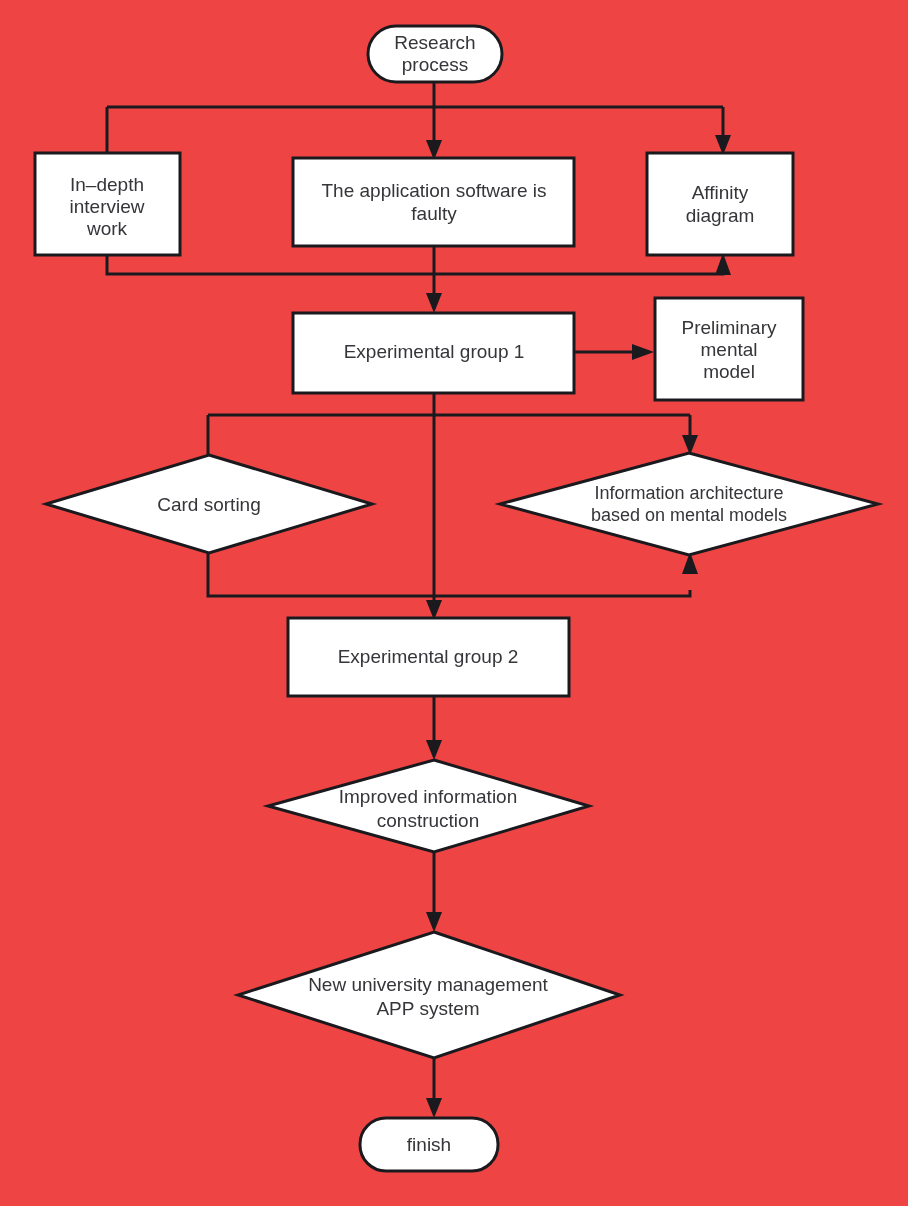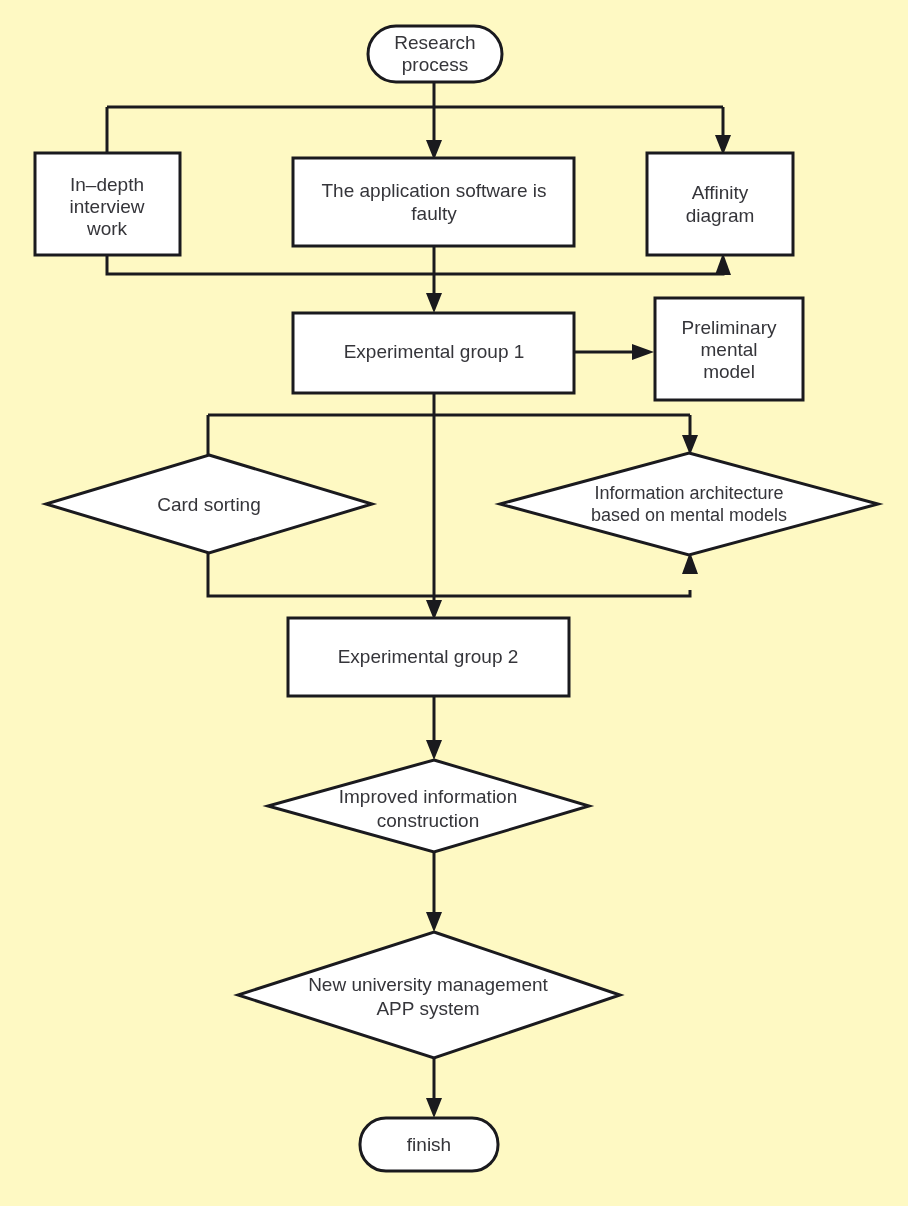--- a/index.html
+++ b/index.html
@@ -9,21 +9,21 @@
   }
   body {
     width: 908px;
     height: 1206px;
     font-family: "Liberation Sans", sans-serif;
   }
   #flow-root {
     position: relative;
     width: 908px;
     height: 1206px;
-    background: #fef9c3;
+    background: #ef4444;
   }
   svg#flow-svg {
     display: block;
     width: 908px;
     height: 1206px;
   }
   .shape-stroke {
     fill: #ffffff;
     stroke: #1a1a1e;
     stroke-width: 3;

